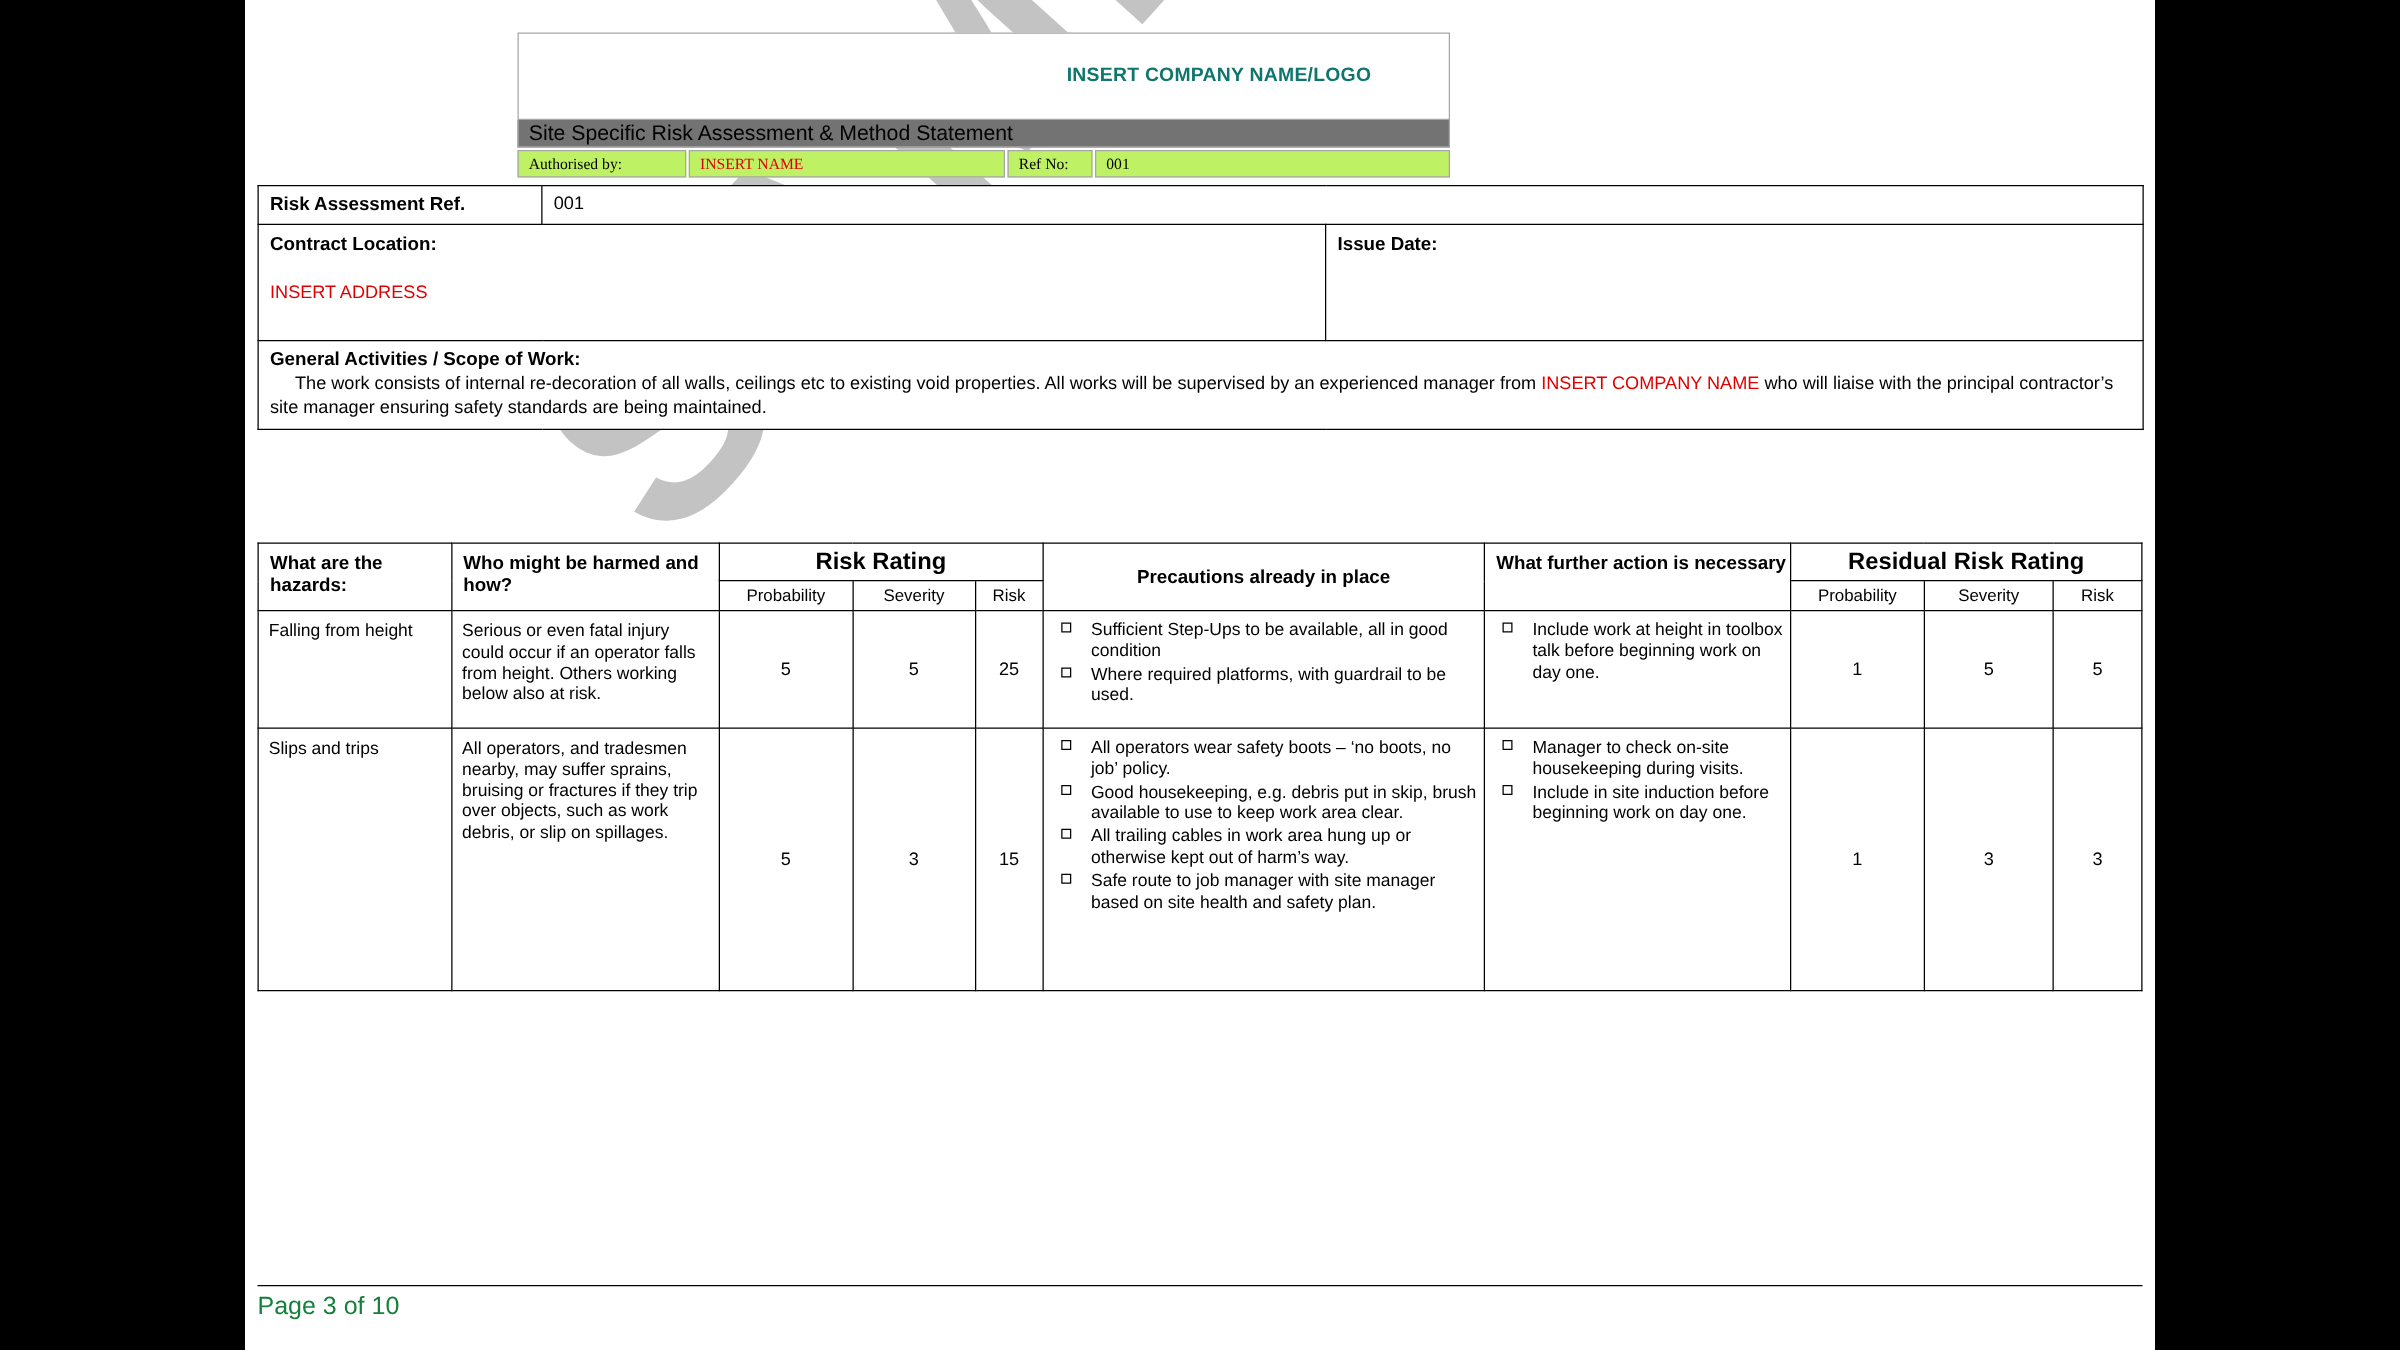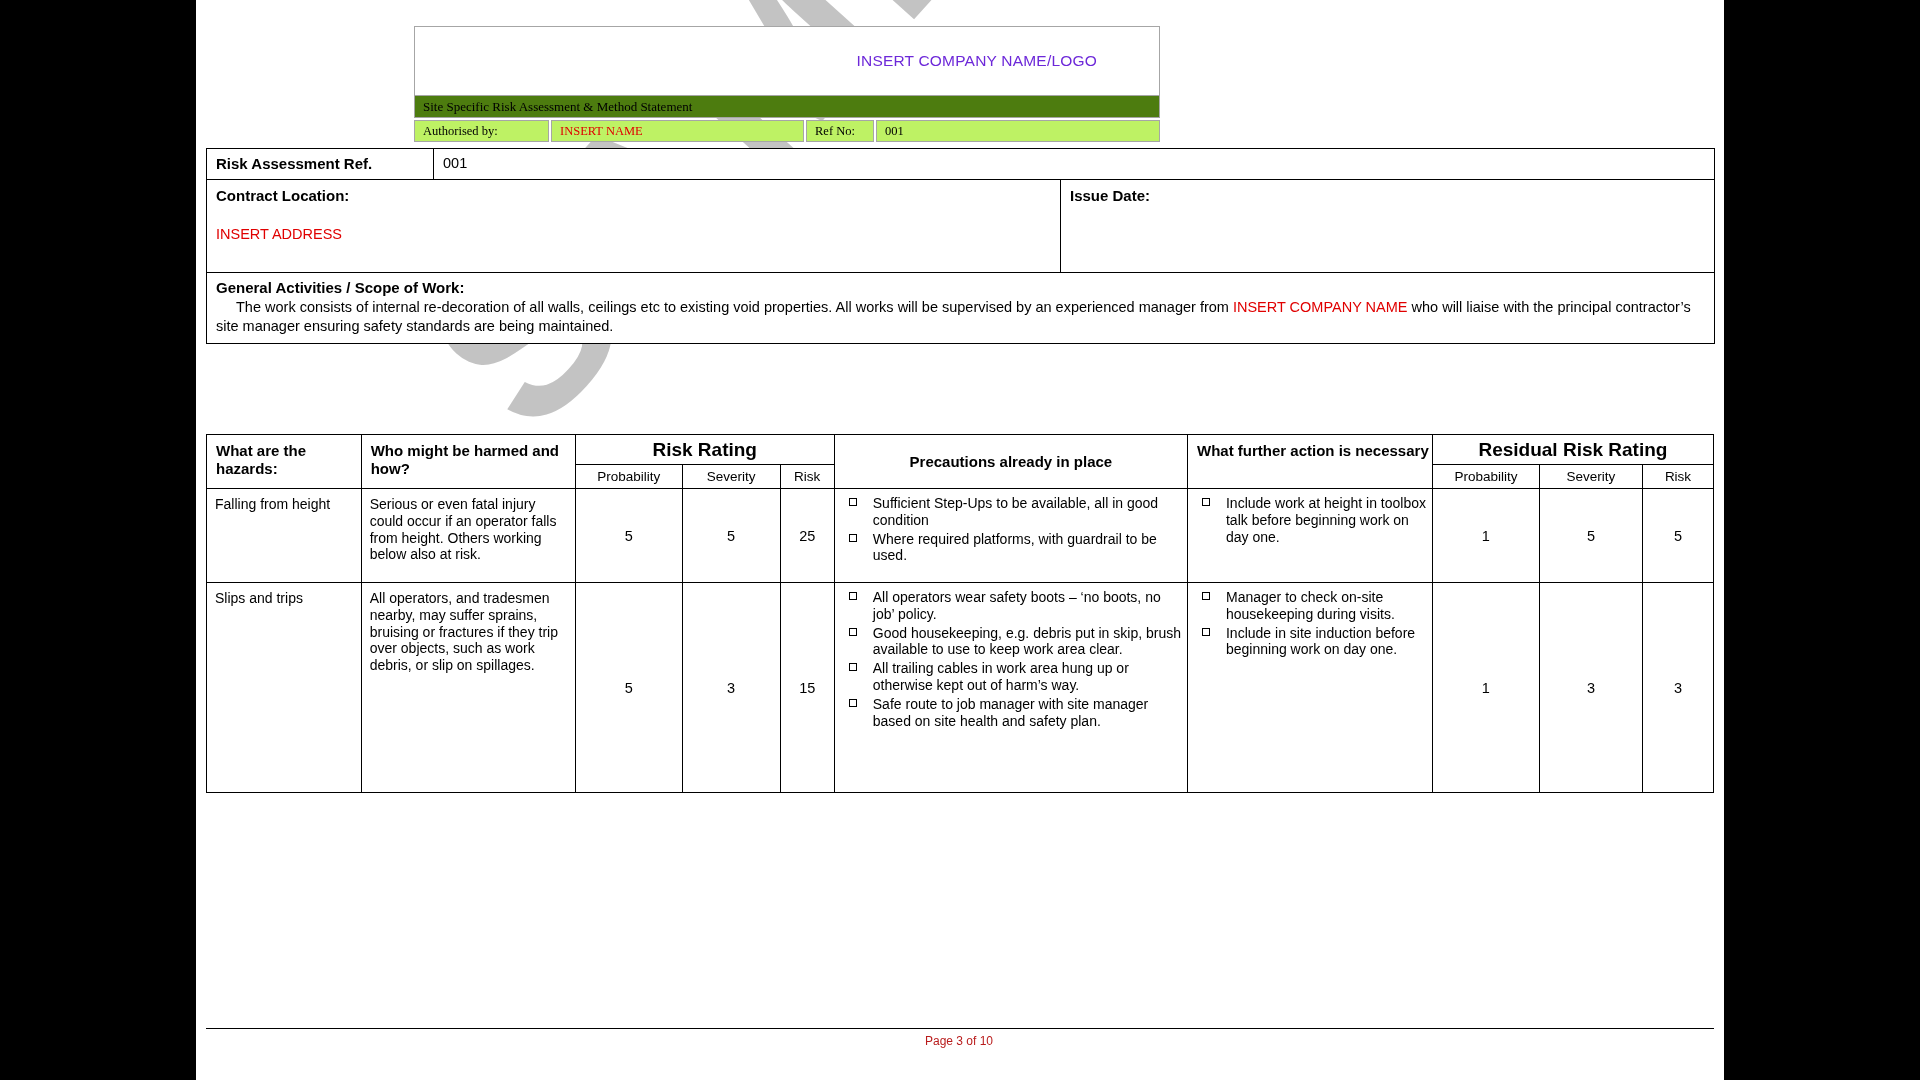--- a/index.html
+++ b/index.html
@@ -68,38 +68,37 @@
     height: 70px;
     box-sizing: border-box;
     position: relative;
     background: #ffffff;
   }
   .lh-logo-text {
     position: absolute;
     right: 62px;
     top: 50%;
     transform: translateY(-50%);
-    color: #6d28d9;
-    font-weight: normal;
+    color: #0f766e;
+    font-weight: bold;
     font-size: 15.5px;
     letter-spacing: 0.2px;
     white-space: nowrap;
   }
   .lh-subtitle-box {
     border: 1px solid #a6a6a6;
     border-top: none;
     height: 22px;
     box-sizing: border-box;
-    background: #4d7c0f;
+    background: #737373;
     display: flex;
     align-items: center;
     padding-left: 8px;
-    font-size: 13px;
+    font-size: 17px;
     color: #000000;
-    font-family: Liberation Serif, serif;
   }
   .lh-row {
     display: flex;
     height: 22px;
     margin-top: 2px;
   }
   .lh-cell {
     border: 1px solid #a6a6a6;
     box-sizing: border-box;
     background: #bef264;
@@ -275,25 +274,25 @@
     left: 10px;
     top: 1028px;
     width: 1508px;
     z-index: 10;
   }
   .footer-rule {
     border-top: 1px solid #000000;
     width: 100%;
   }
   .footer-text {
-    text-align: center;
-    font-size: 12px;
+    text-align: left;
+    font-size: 20px;
     padding-top: 5px;
     padding-right: 2px;
-    color: #b91c1c;
+    color: #15803d;
   }
 </style>
 </head>
 <body>
 
 <div class="viewport">
   <div class="page">
 
     <div class="watermark">
       <span>SAMPLE</span>

